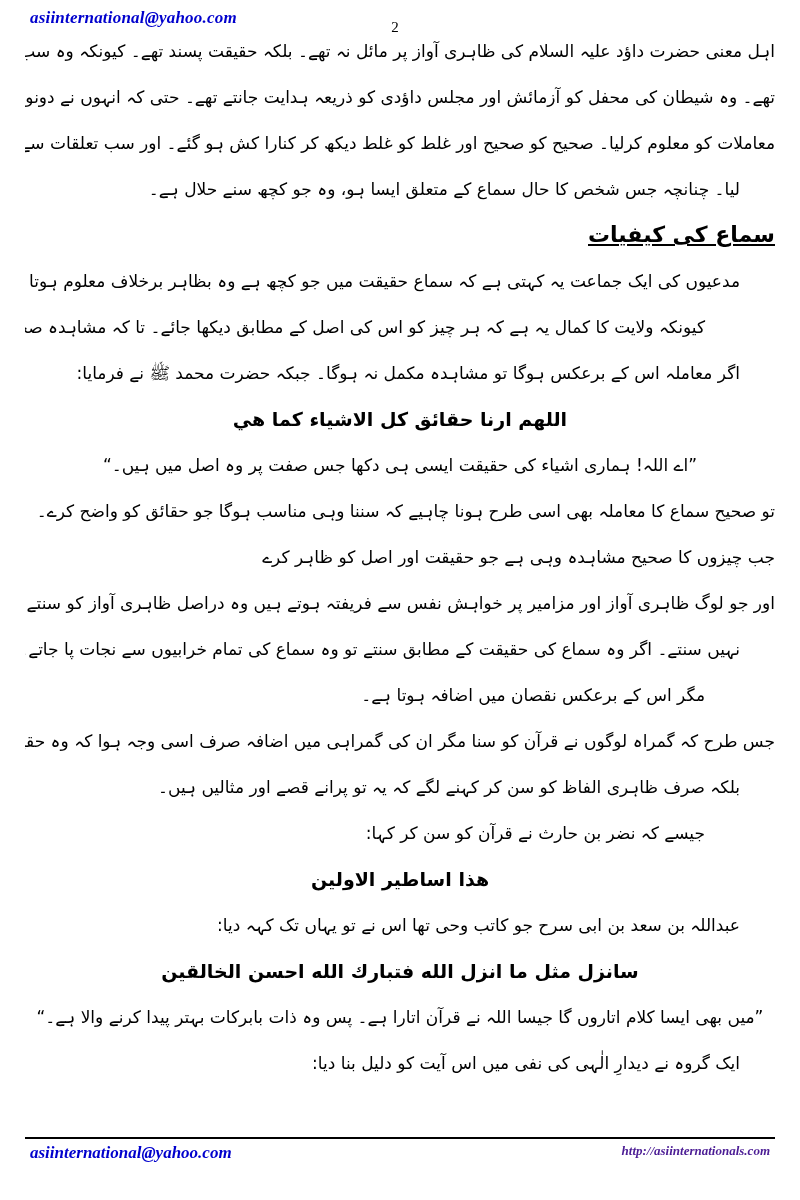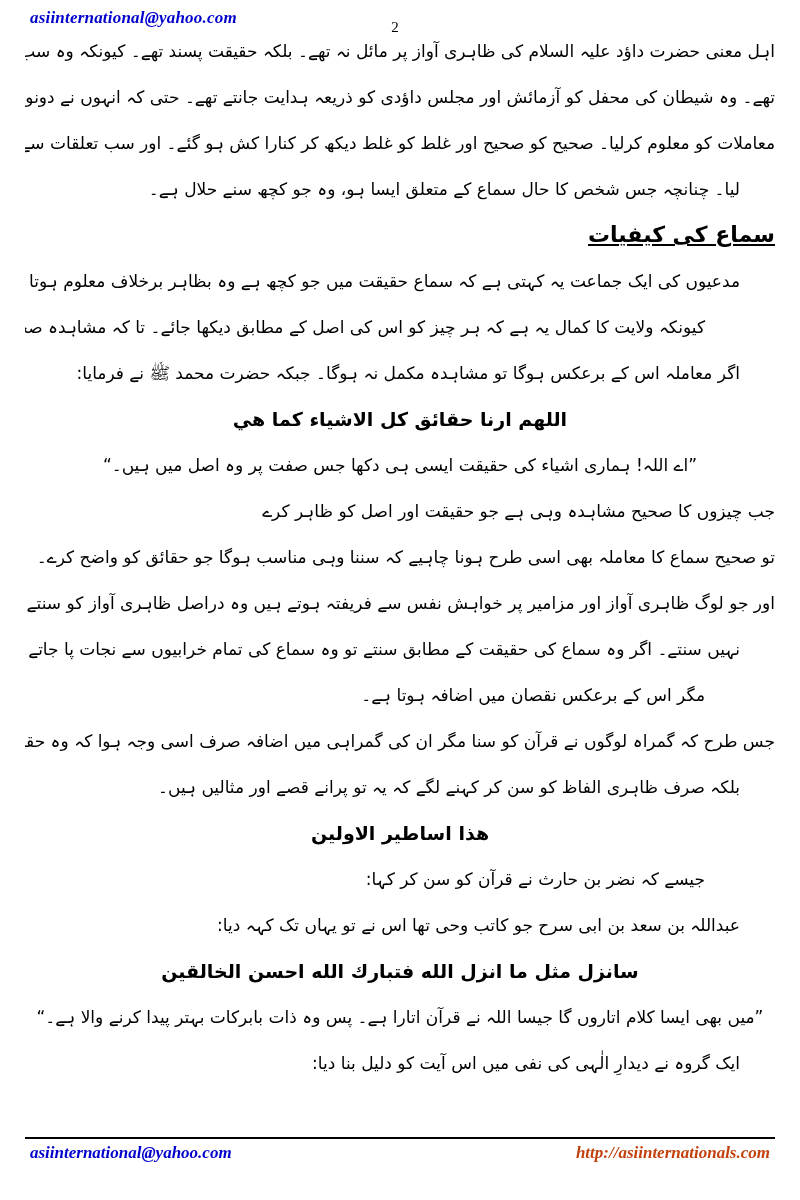--- a/index.html
+++ b/index.html
@@ -82,22 +82,22 @@
     font-size: 17px;
     color: #0000CD;
   }
   .footer-url {
     position: absolute;
     top: 1143px;
     right: 30px;
     font-family: "Liberation Serif", serif;
     font-style: italic;
     font-weight: bold;
-    font-size: 17px;
-    color: #c2410c;
+    font-size: 13px;
+    color: #4c1d95;
   }
 </style>
 </head>
 <body>
 
 <div class="page">
 
   <div class="header-email">asiinternational@yahoo.com</div>
 
   <div class="page-number">2</div>
@@ -106,29 +106,29 @@
       <div class="ln body" dir="rtl">اہل معنی حضرت داؤد علیہ السلام کی ظاہری آواز پر مائل نہ تھے۔ بلکہ حقیقت پسند تھے۔ کیونکہ وہ سب حق شناس اور حق بین</div>
       <div class="ln body" dir="rtl">تھے۔ وہ شیطان کی محفل کو آزمائش اور مجلس داؤدی کو ذریعہ ہدایت جانتے تھے۔ حتی کہ انہوں نے دونوں گروہوں کے اصل</div>
       <div class="ln body" dir="rtl">معاملات کو معلوم کرلیا۔ صحیح کو صحیح اور غلط کو غلط دیکھ کر کنارا کش ہو گئے۔ اور سب تعلقات سے منہ موڑ کر حق تعالی سے رشتہ جوڑ</div>
       <div class="ln indent1" dir="rtl">لیا۔ چنانچہ جس شخص کا حال سماع کے متعلق ایسا ہو، وہ جو کچھ سنے حلال ہے۔</div>
       <div class="ln heading" dir="rtl">سماع کی کیفیات</div>
       <div class="ln indent1" dir="rtl">مدعیوں کی ایک جماعت یہ کہتی ہے کہ سماع حقیقت میں جو کچھ ہے وہ بظاہر برخلاف معلوم ہوتا ہے۔ حالانکہ یہ مشکل ہے۔</div>
       <div class="ln indent2" dir="rtl">کیونکہ ولایت کا کمال یہ ہے کہ ہر چیز کو اس کی اصل کے مطابق دیکھا جائے۔ تا کہ مشاہدہ صحیح ہو۔</div>
       <div class="ln indent1" dir="rtl">اگر معاملہ اس کے برعکس ہوگا تو مشاہدہ مکمل نہ ہوگا۔ جبکہ حضرت محمد ﷺ نے فرمایا:</div>
       <div class="ln arabic" dir="rtl">اللهم ارنا حقائق كل الاشياء كما هي</div>
       <div class="ln center" dir="rtl">”اے اللہ! ہماری اشیاء کی حقیقت ایسی ہی دکھا جس صفت پر وہ اصل میں ہیں۔“</div>
+      <div class="ln body" dir="rtl">تو صحیح سماع کا معاملہ بھی اسی طرح ہونا چاہیے کہ سننا وہی مناسب ہوگا جو حقائق کو واضح کرے۔</div>
       <div class="ln body" dir="rtl">جب چیزوں کا صحیح مشاہدہ وہی ہے جو حقیقت اور اصل کو ظاہر کرے</div>
-      <div class="ln body" dir="rtl">تو صحیح سماع کا معاملہ بھی اسی طرح ہونا چاہیے کہ سننا وہی مناسب ہوگا جو حقائق کو واضح کرے۔</div>
       <div class="ln body" dir="rtl">اور جو لوگ ظاہری آواز اور مزامیر پر خواہش نفس سے فریفتہ ہوتے ہیں وہ دراصل ظاہری آواز کو سنتے ہیں، اصل مطلب کو</div>
       <div class="ln indent1" dir="rtl">نہیں سنتے۔ اگر وہ سماع کی حقیقت کے مطابق سنتے تو وہ سماع کی تمام خرابیوں سے نجات پا جاتے۔</div>
       <div class="ln indent2" dir="rtl">مگر اس کے برعکس نقصان میں اضافہ ہوتا ہے۔</div>
       <div class="ln body" dir="rtl">جس طرح کہ گمراہ لوگوں نے قرآن کو سنا مگر ان کی گمراہی میں اضافہ صرف اسی وجہ ہوا کہ وہ حقیقتِ کلام کو نہ سمجھ سکے۔</div>
       <div class="ln indent1" dir="rtl">بلکہ صرف ظاہری الفاظ کو سن کر کہنے لگے کہ یہ تو پرانے قصے اور مثالیں ہیں۔</div>
+      <div class="ln indent2" dir="rtl">جیسے کہ نضر بن حارث نے قرآن کو سن کر کہا:</div>
       <div class="ln arabic" dir="rtl">هذا اساطير الاولين</div>
-      <div class="ln indent2" dir="rtl">جیسے کہ نضر بن حارث نے قرآن کو سن کر کہا:</div>
       <div class="ln indent1" dir="rtl">عبداللہ بن سعد بن ابی سرح جو کاتب وحی تھا اس نے تو یہاں تک کہہ دیا:</div>
       <div class="ln arabic" dir="rtl">سانزل مثل ما انزل الله فتبارك الله احسن الخالقين</div>
       <div class="ln center" dir="rtl">”میں بھی ایسا کلام اتاروں گا جیسا اللہ نے قرآن اتارا ہے۔ پس وہ ذات بابرکات بہتر پیدا کرنے والا ہے۔“</div>
       <div class="ln indent1" dir="rtl">ایک گروہ نے دیدارِ الٰہی کی نفی میں اس آیت کو دلیل بنا دیا:</div>
     </div>
 
   <div class="footer-divider"></div>
 
   <div class="footer-email">asiinternational@yahoo.com</div>
 

